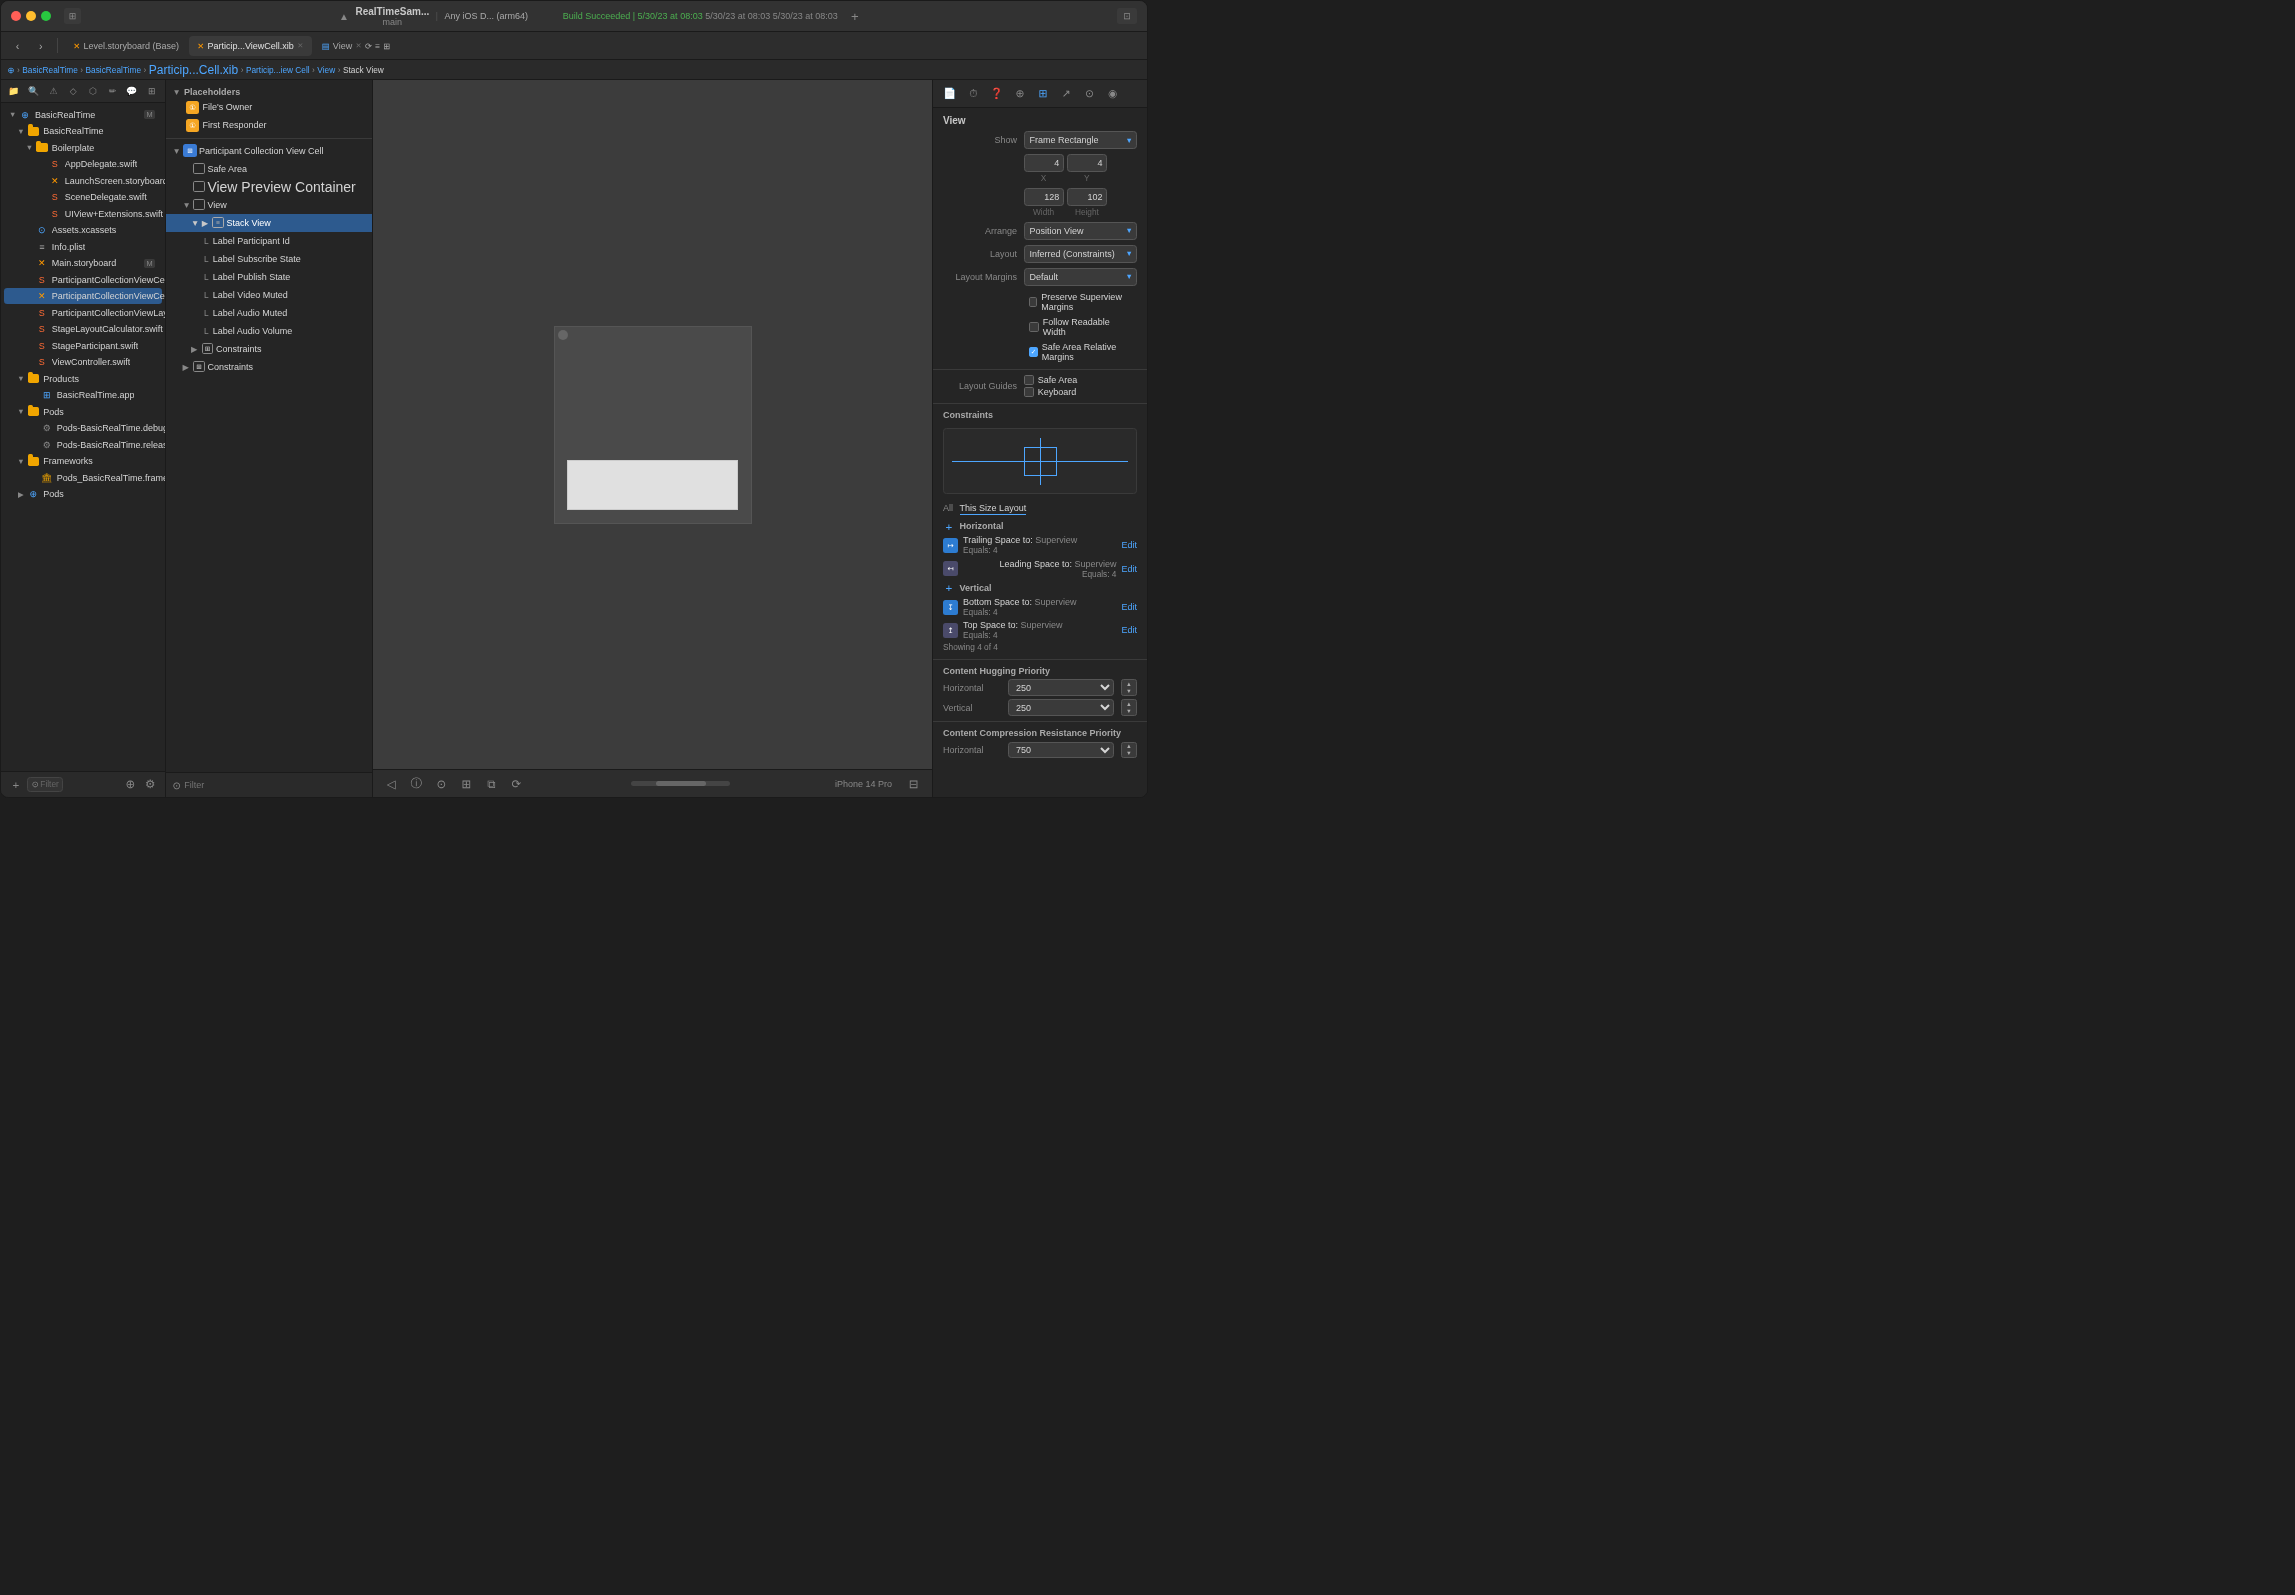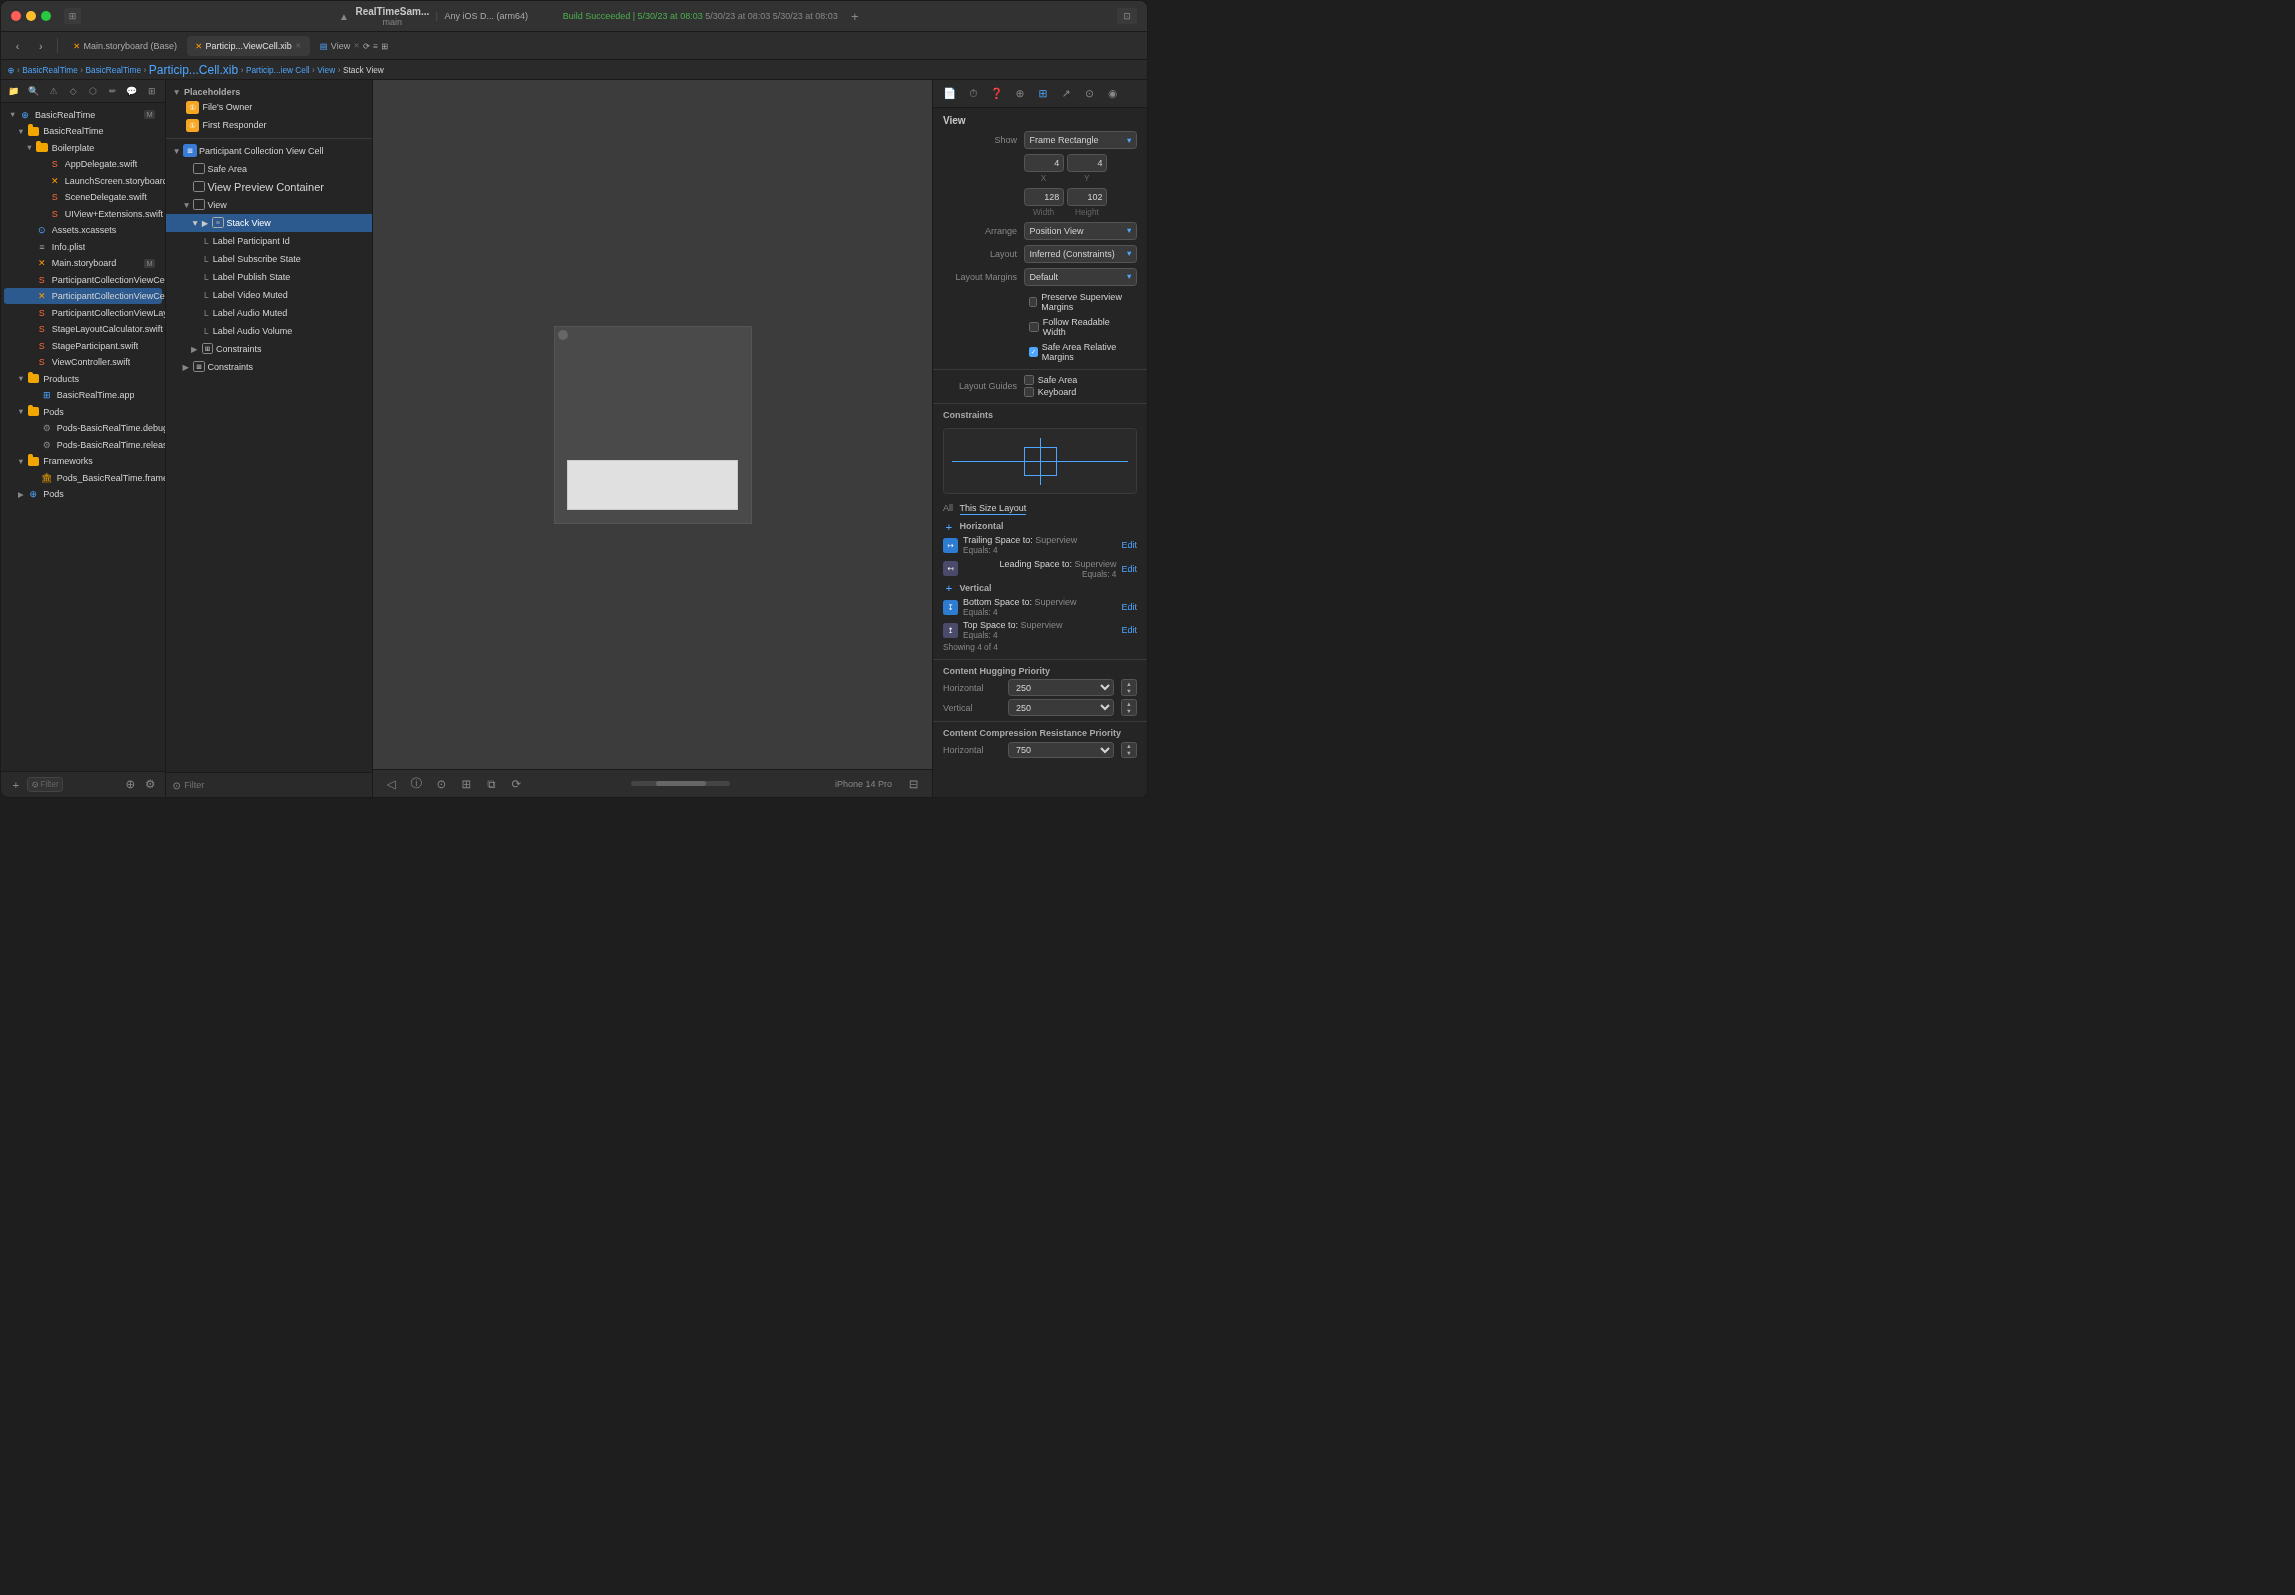--- a/index.html
+++ b/index.html
@@ -743,21 +743,21 @@
     </div>
   </div>
 
   <div class="toolbar">
     <div class="toolbar-btn">‹</div>
     <div class="toolbar-btn">›</div>
     <div class="toolbar-separator"></div>
     <div class="tab-bar">
       <div class="tab">
         <span style="color:#f90; font-size:8.3px;">✕</span>
-        <span>Main.storyboard (Base)</span>
+        <span>Level.storyboard (Base)</span>
       </div>
       <div class="tab active">
         <span style="color:#f90; font-size:8.3px;">✕</span>
         <span>Particip...ViewCell.xib</span>
         <span class="tab-close">✕</span>
       </div>
       <div class="tab">
         <span style="color:#4da6ff; font-size:8.3px;">▤</span>
         <span>View</span>
         <span class="tab-close">✕</span>
@@ -1030,21 +1030,21 @@
             <span style="color:#888; font-size:8.3px; width:8.3px;"></span>
             <span style="width:11.6px; height:11.6px; border:1.2px solid #888; border-radius:1.7px; display:inline-flex; align-items:center; justify-content:center; flex-shrink:0;"></span>
             <span style="font-size:9px; color:#d4d4d4;">Safe Area</span>
           </div>
         </div>
 
         <div class="outline-item">
           <div style="padding-left:16.5px; display:flex; align-items:center; gap:2.5px;">
             <span style="color:#888; font-size:8.3px; width:8.3px;"></span>
             <span style="width:11.6px; height:11.6px; border:1.2px solid #888; border-radius:1.7px; display:inline-flex; align-items:center; justify-content:center; flex-shrink:0;"></span>
-            <span style="font-size:11px; color:#d4d4d4;text-align:center;">View Preview Container</span>
+            <span style="font-size:14px; color:#d4d4d4;text-align:center;">View Preview Container</span>
           </div>
         </div>
 
         <div class="outline-item">
           <div style="padding-left:16.5px; display:flex; align-items:center; gap:2.5px;">
             <span style="color:#888; font-size:8.3px; width:8.3px;">▼</span>
             <span style="width:11.6px; height:11.6px; border:1.2px solid #888; border-radius:1.7px; display:inline-flex; align-items:center; justify-content:center; flex-shrink:0;"></span>
             <span style="font-size:9px; color:#d4d4d4;">View</span>
           </div>
         </div>

